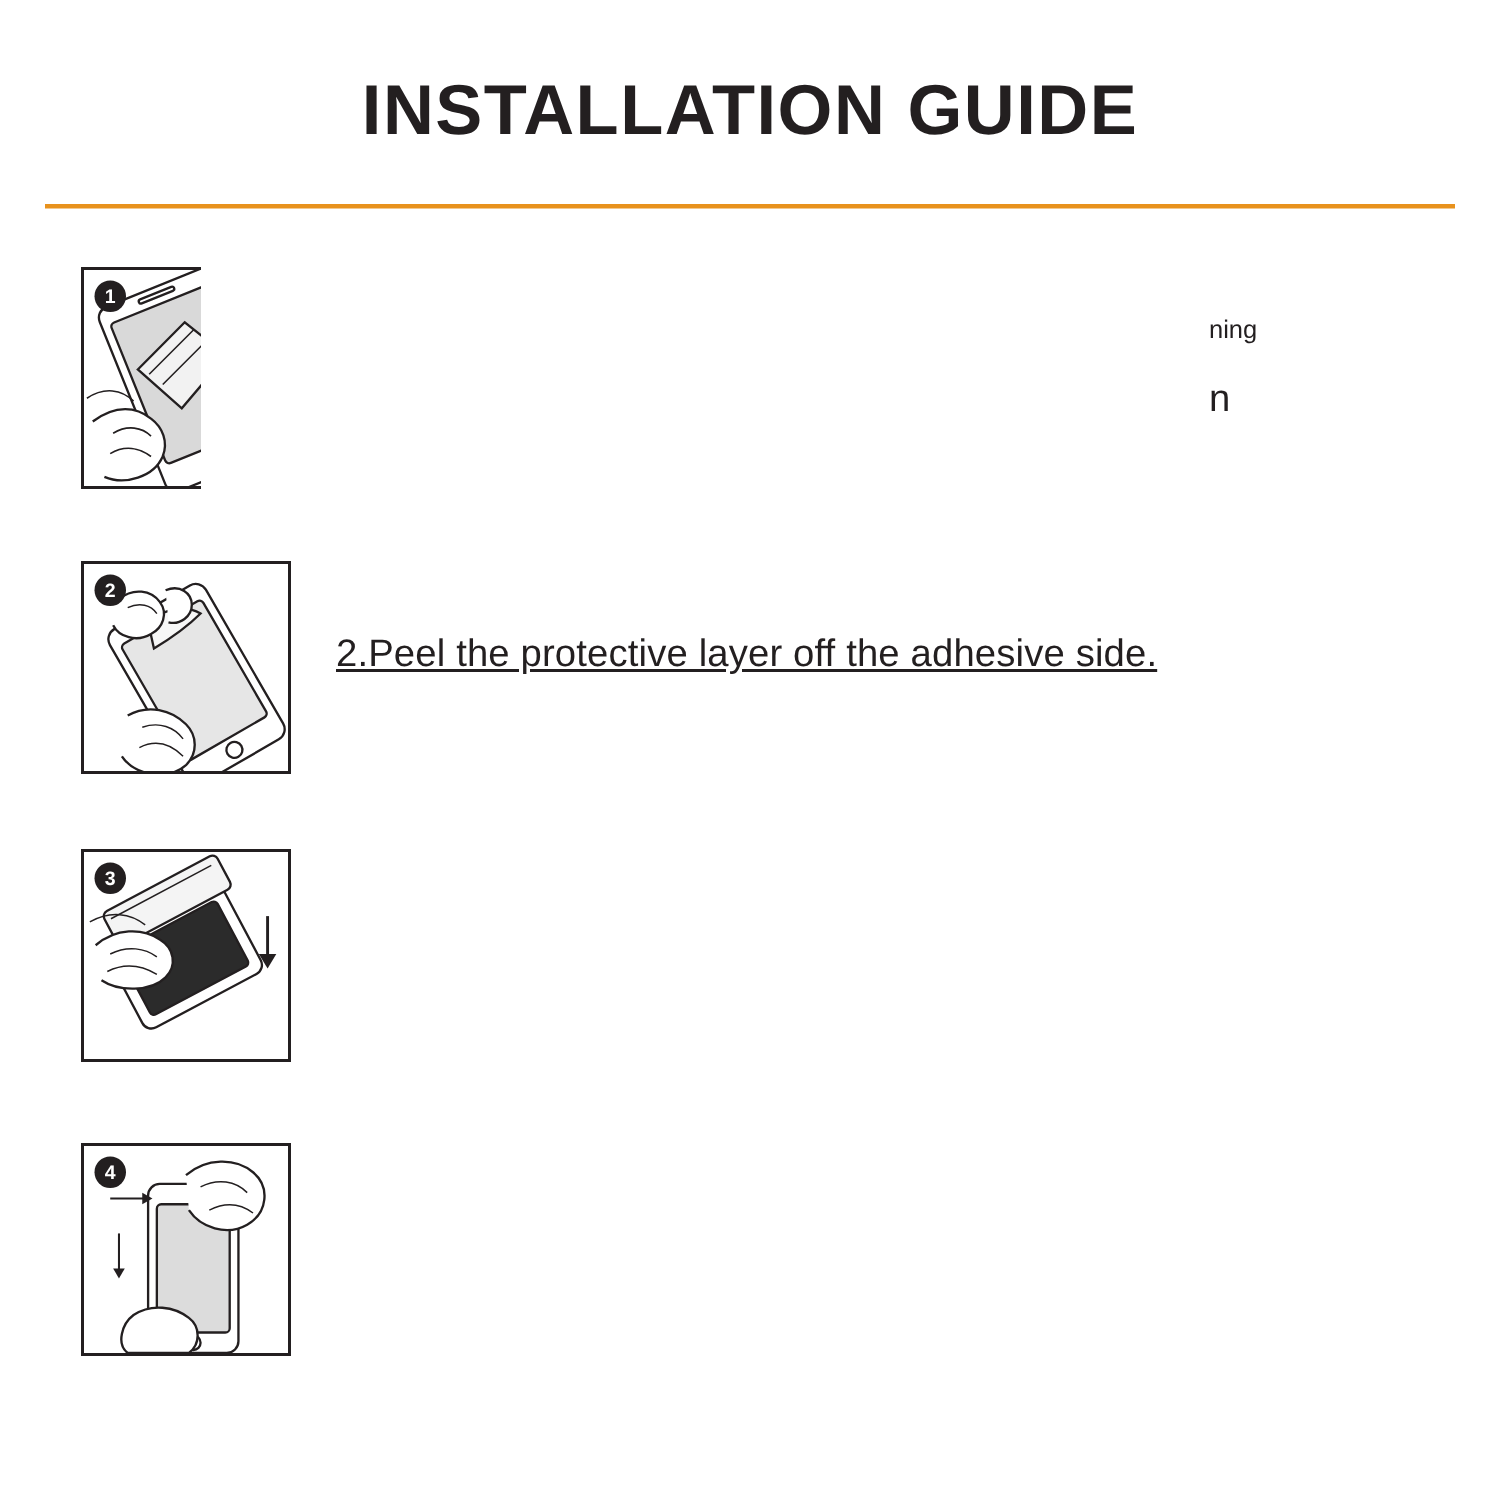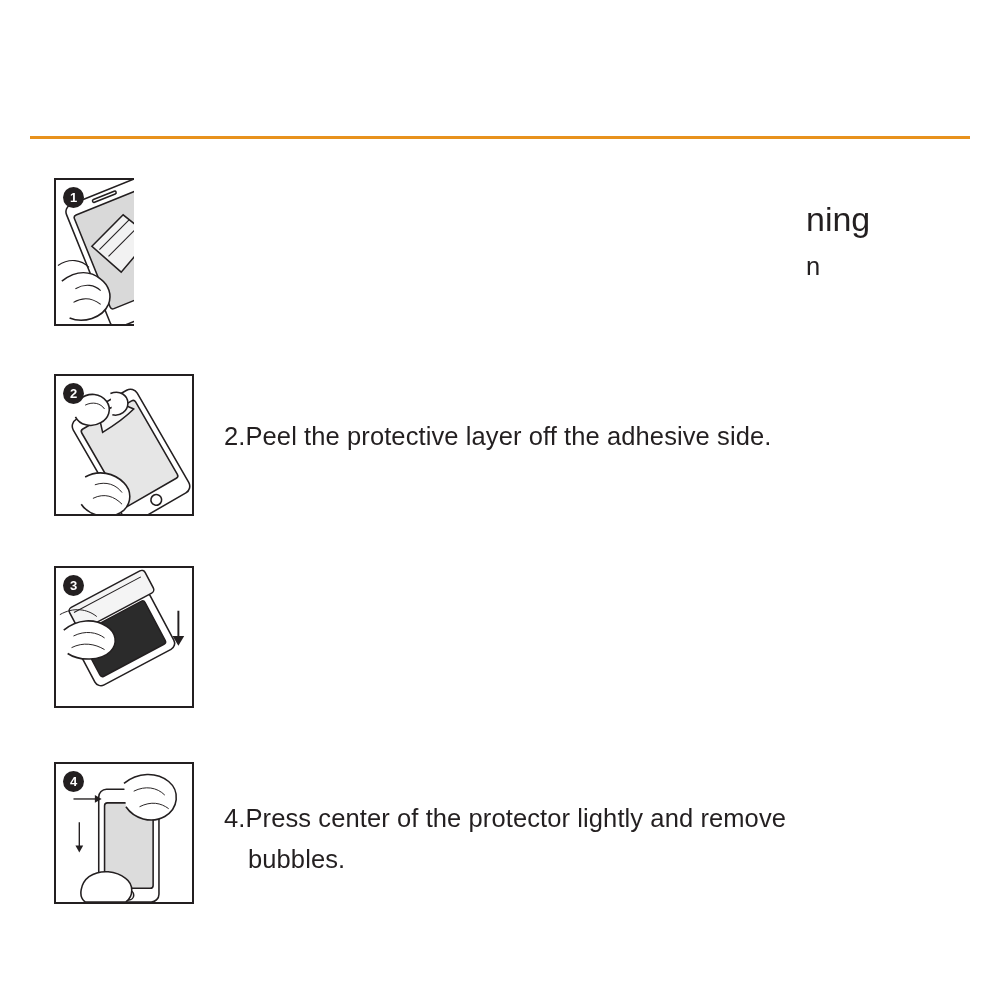--- a/index.html
+++ b/index.html
@@ -121,29 +121,30 @@
     position: absolute;
     left: 134px;
     top: 178px;
     width: 62px;
     height: 172px;
     background: #ffffff;
     z-index: 4;
     pointer-events: none;
   }
 
-  .step-2 .caption { padding-top: 42px; }
+  .step-2 .caption { padding-top: 42px; text-decoration: underline; }
   .step-3 .caption { padding-top: 36px; }
   .step-4 .caption { padding-top: 36px; }
 </style>
 </head>
 <body>
 
 <div class="page">
 
+  <h1 class="title">INSTALLATION GUIDE</h1>
   <div class="rule"></div>
 
   <div class="steps">
 
     <div class="step step-1">
       <div class="thumb">
         <span class="badge">1</span>
         <svg class="art" viewBox="0 0 140 148">
           <g fill="none" stroke="#231f20" stroke-width="1.6">
 
@@ -253,27 +254,23 @@
 
             <g stroke-width="1.4">
               <line x1="18" y1="36" x2="44" y2="36"></line>
               <path d="M40 32 L47 36 L40 40" fill="#231f20" stroke="none"></path>
               <line x1="24" y1="60" x2="24" y2="88"></line>
               <path d="M20 84 L24 91 L28 84" fill="#231f20" stroke="none"></path>
             </g>
           </g>
         </svg>
       </div>
-      <div class="caption">
-        <span>4.Press center of the protector lightly and remove</span>
-        <span class="indent">bubbles.</span>
-      </div>
     </div>
 
   </div>
 
   <div class="clip-mask"></div>
   <div class="clip-mask-2"></div>
 
-  <div style="position:absolute;left:806px;top:200px;font-size:34px;color:#231f20;">ning</div>
+  <div style="position:absolute;left:806px;top:210px;font-size:17px;color:#231f20;">ning</div>
   <div style="position:absolute;left:806px;top:252px;font-size:25.5px;color:#231f20;">n</div>
 
 </div>
 
 </body></html>

